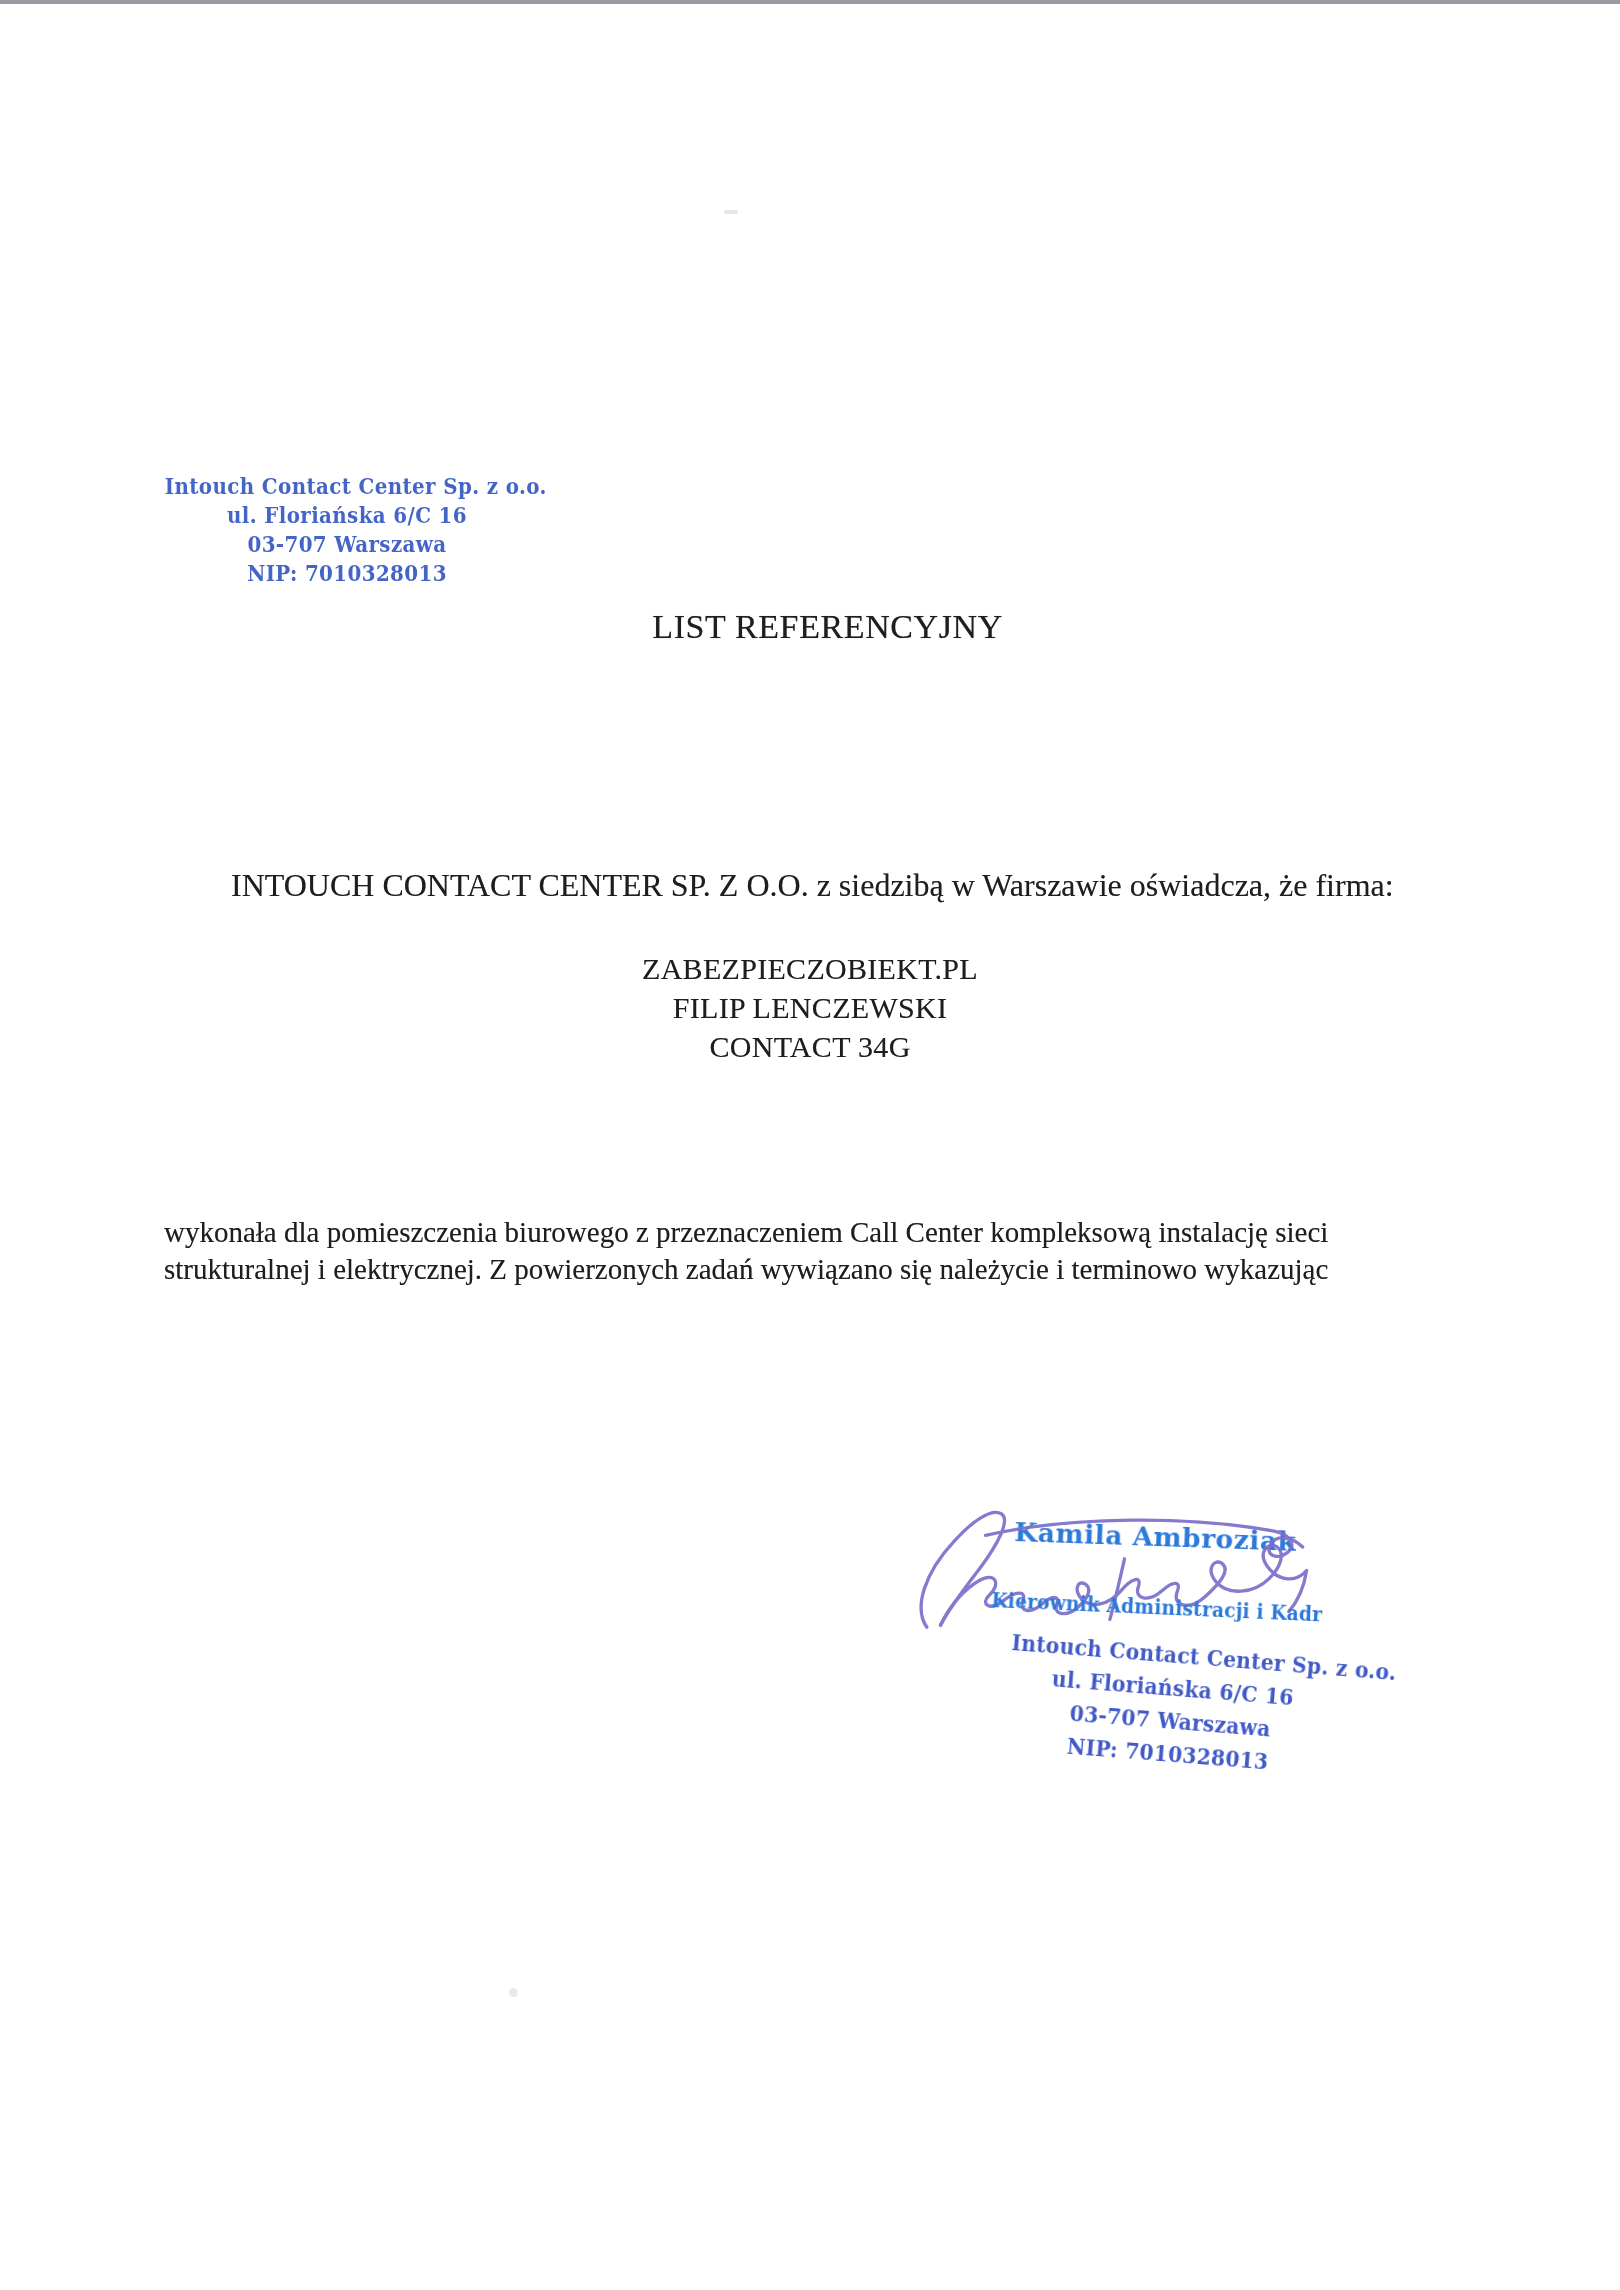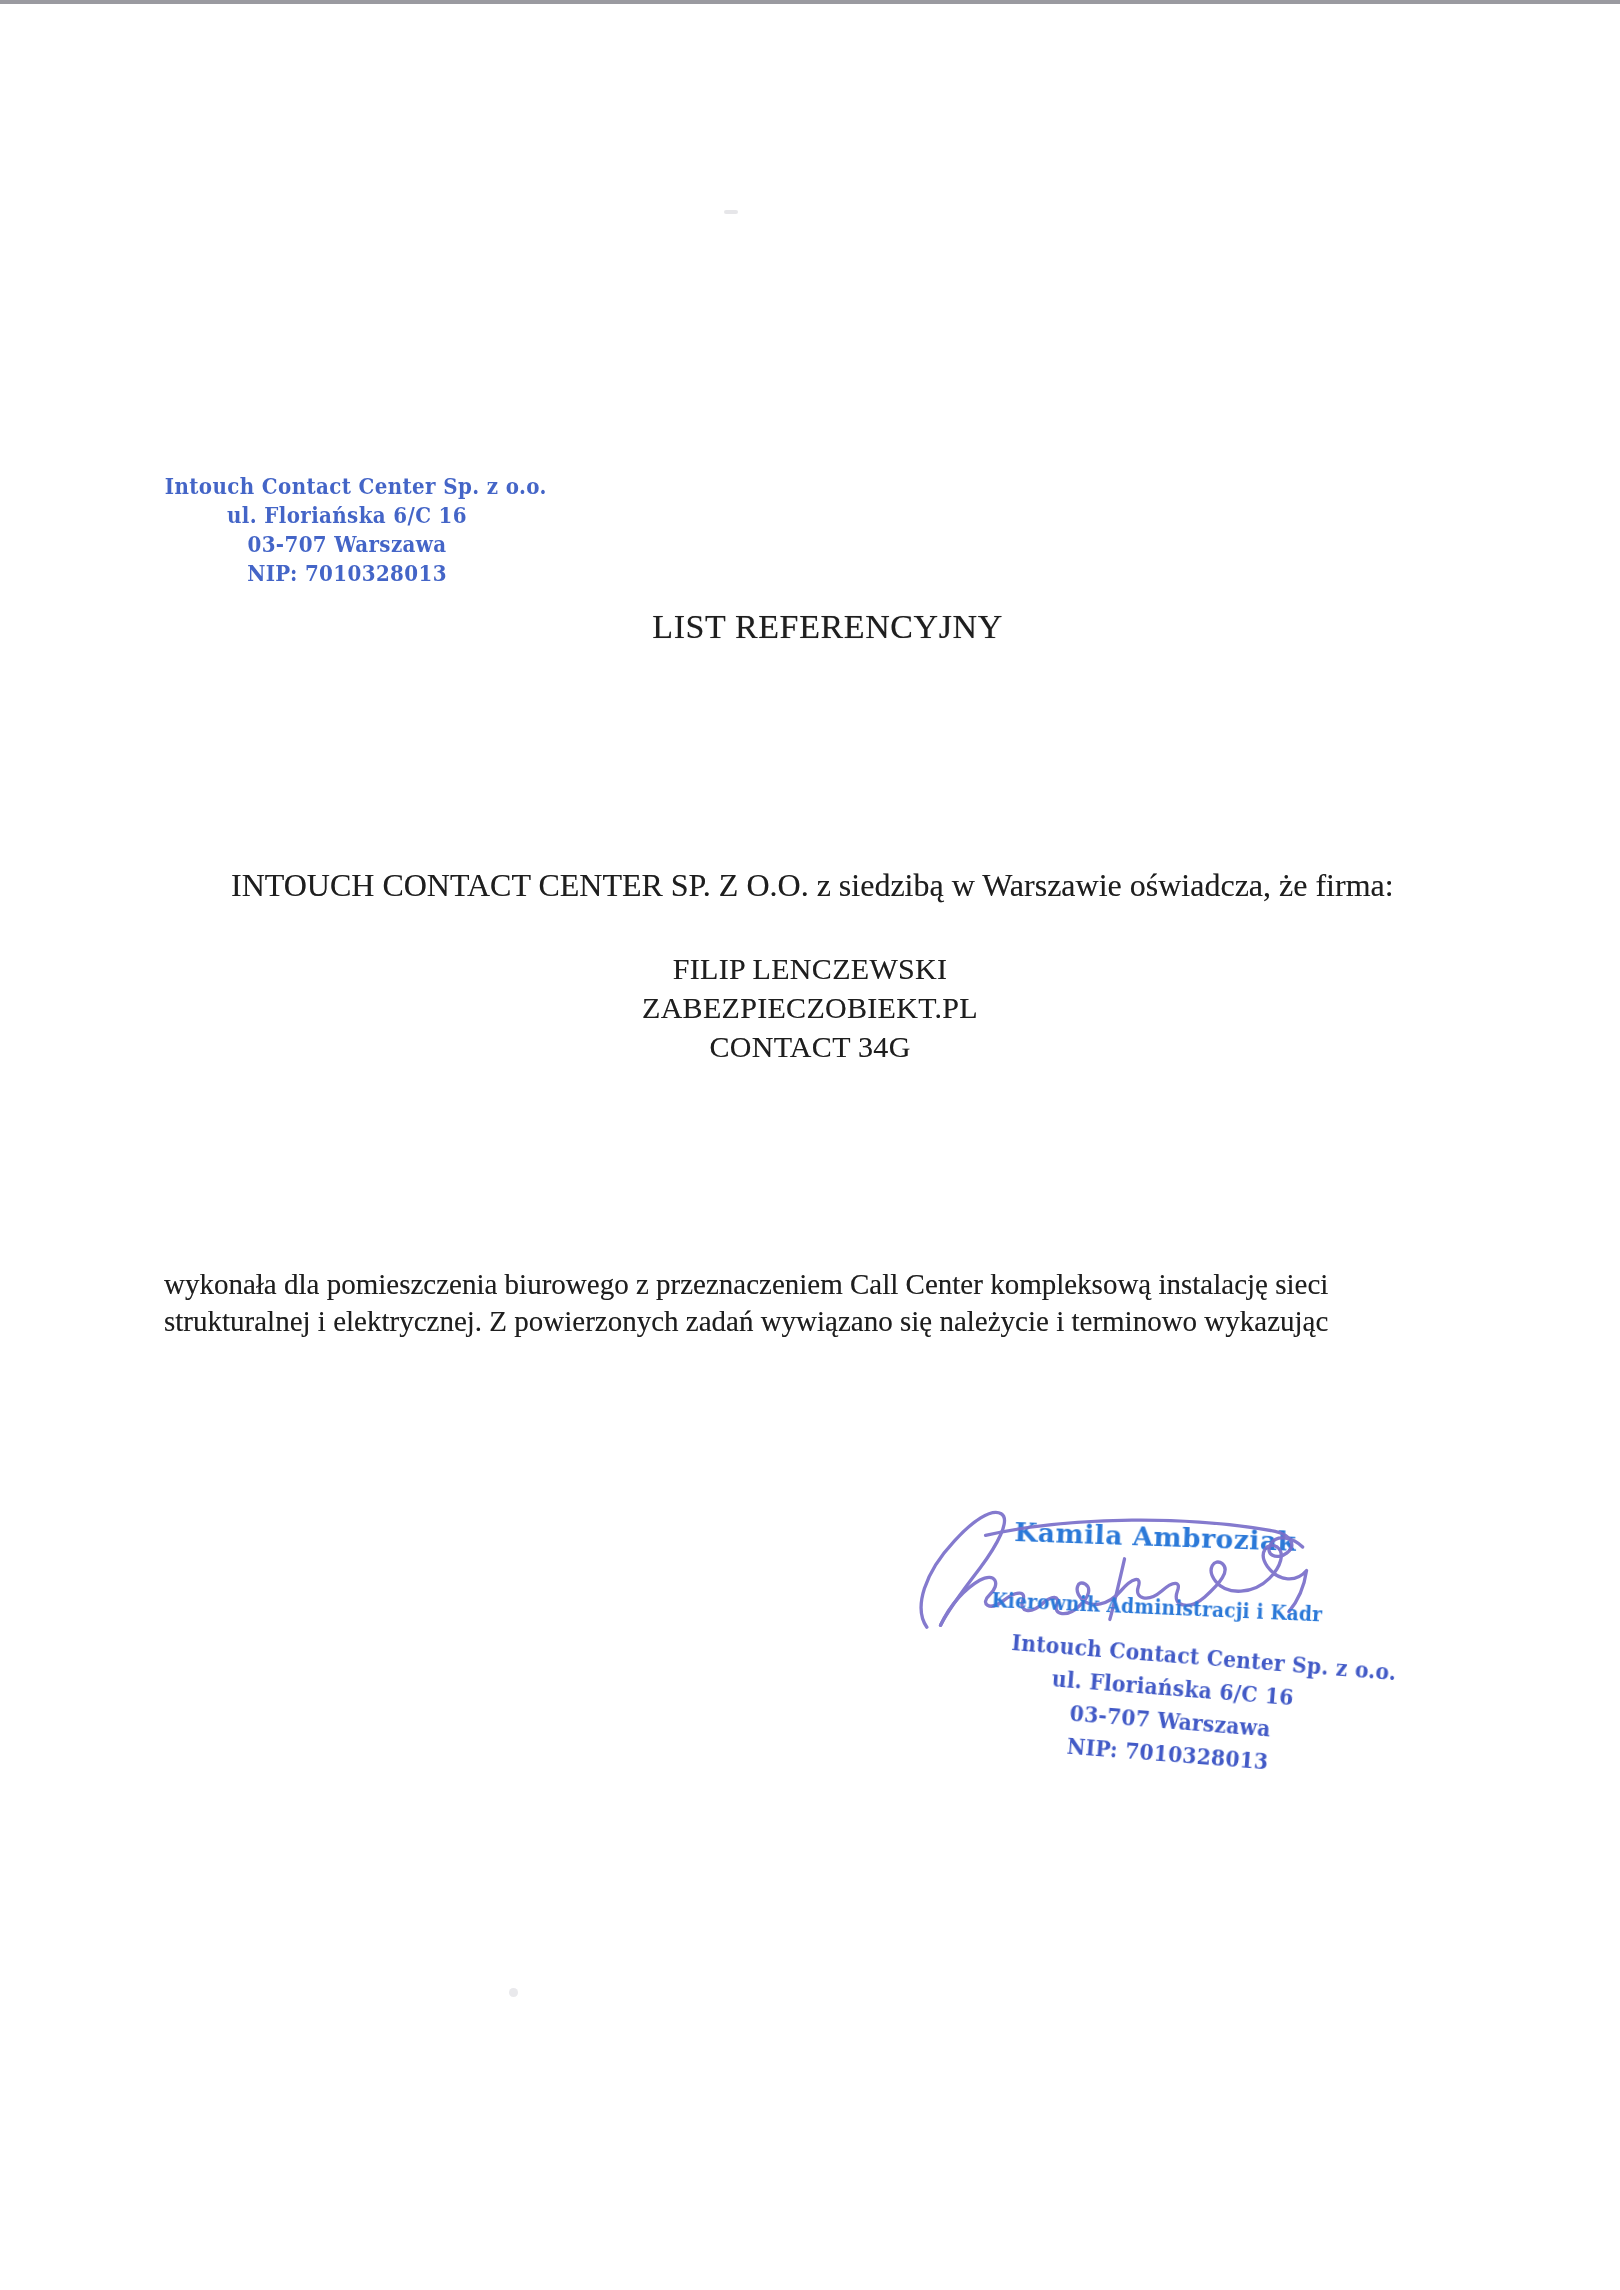--- a/index.html
+++ b/index.html
@@ -45,21 +45,21 @@
     font-size:30px;line-height:39px;letter-spacing:0.3px;
     text-shadow:0 0 0.6px rgba(20,20,20,.45);
   }
   
   .para{
     position:absolute;left:164px;width:1323px;
     font-size:29px;line-height:37px;
     text-shadow:0 0 0.6px rgba(20,20,20,.45);
   }
   .para .bl{white-space:nowrap;}
-  .para1{top:1262px;}
+  .para1{top:1210px;}
   .para2{top:1398px;}
   
   .sig-name{
     position:absolute;left:1015px;top:1512px;
     font-family:"DejaVu Serif", serif;font-weight:bold;
     font-size:26.5px;letter-spacing:0.5px;white-space:nowrap;
     color:var(--stampName,#2b79d8);
     transform:rotate(2deg);transform-origin:left top;
     filter:blur(0.3px);
   }
@@ -101,22 +101,22 @@
     <div class="sl">ul. Floriańska 6/C 16</div>
     <div class="sl">03-707 Warszawa</div>
     <div class="sl">NIP: 7010328013</div>
   </div>
 
   <h1 class="title">LIST REFERENCYJNY</h1>
 
   <div class="statement">INTOUCH CONTACT CENTER SP. Z O.O. z siedzibą w Warszawie oświadcza, że firma:</div>
 
   <div class="recipient">
+    <div>ZABEZPIECZOBIEKT.PL</div>
     <div>FILIP LENCZEWSKI</div>
-    <div>ZABEZPIECZOBIEKT.PL</div>
     <div>CONTACT 34G</div>
   </div>
 
   <div class="para para1">
     <div class="bl">wykonała dla pomieszczenia biurowego z przeznaczeniem Call Center kompleksową instalację sieci</div>
     <div class="bl">strukturalnej i elektrycznej. Z powierzonych zadań wywiązano się należycie i terminowo wykazując</div>
   </div>
 
 
   <div class="sig-name">Kamila Ambroziak</div>

